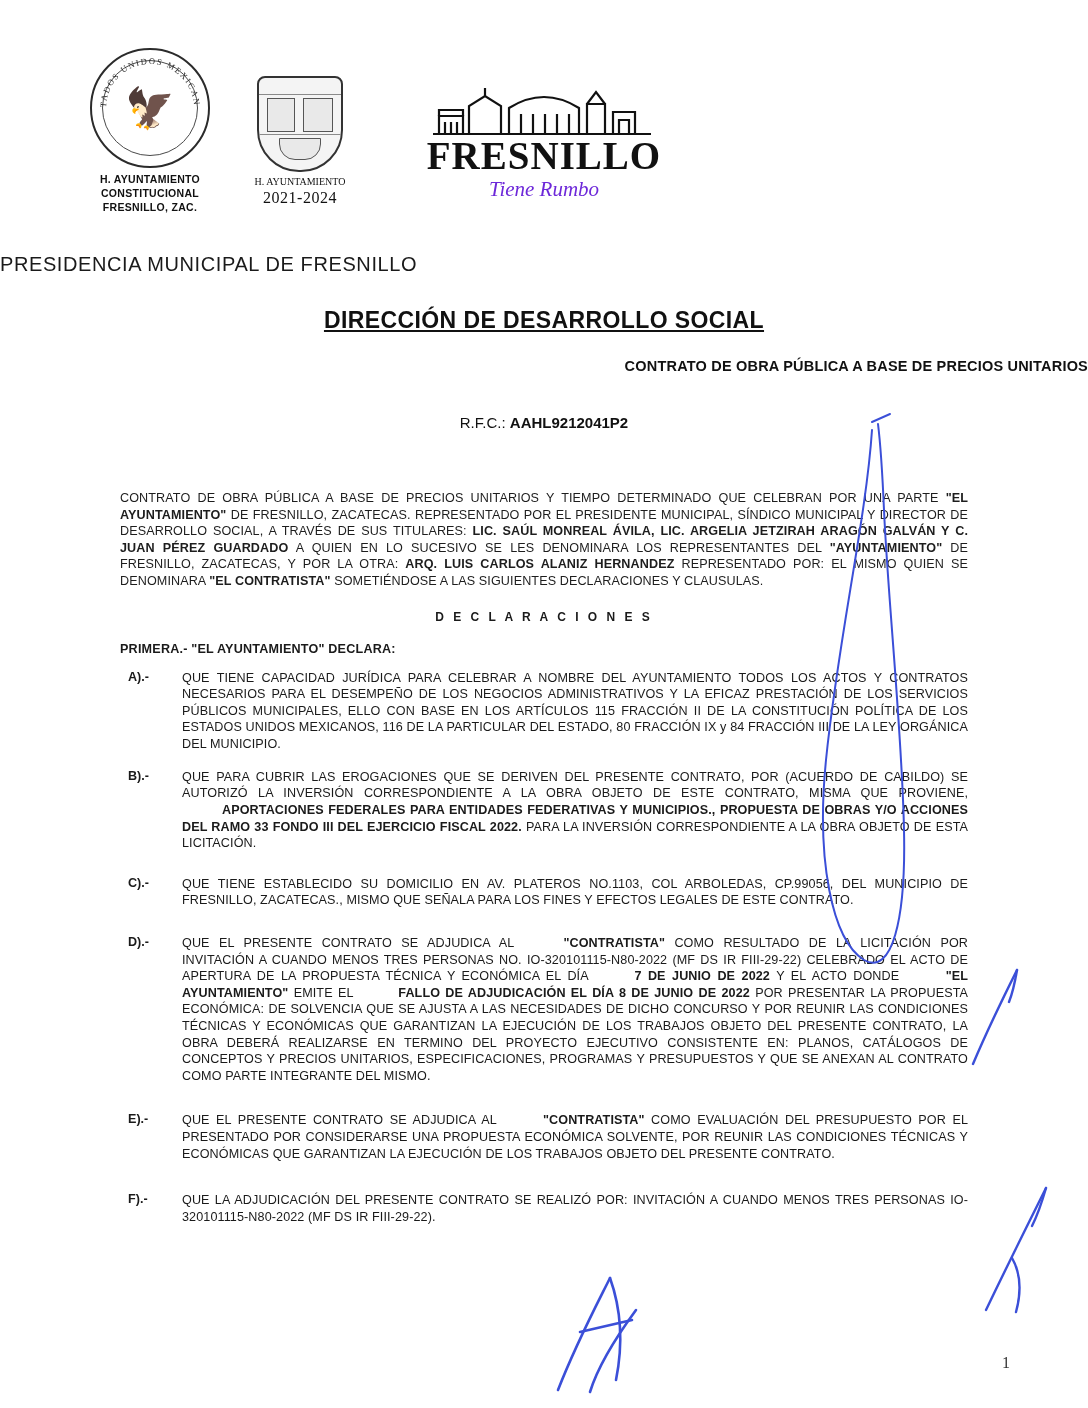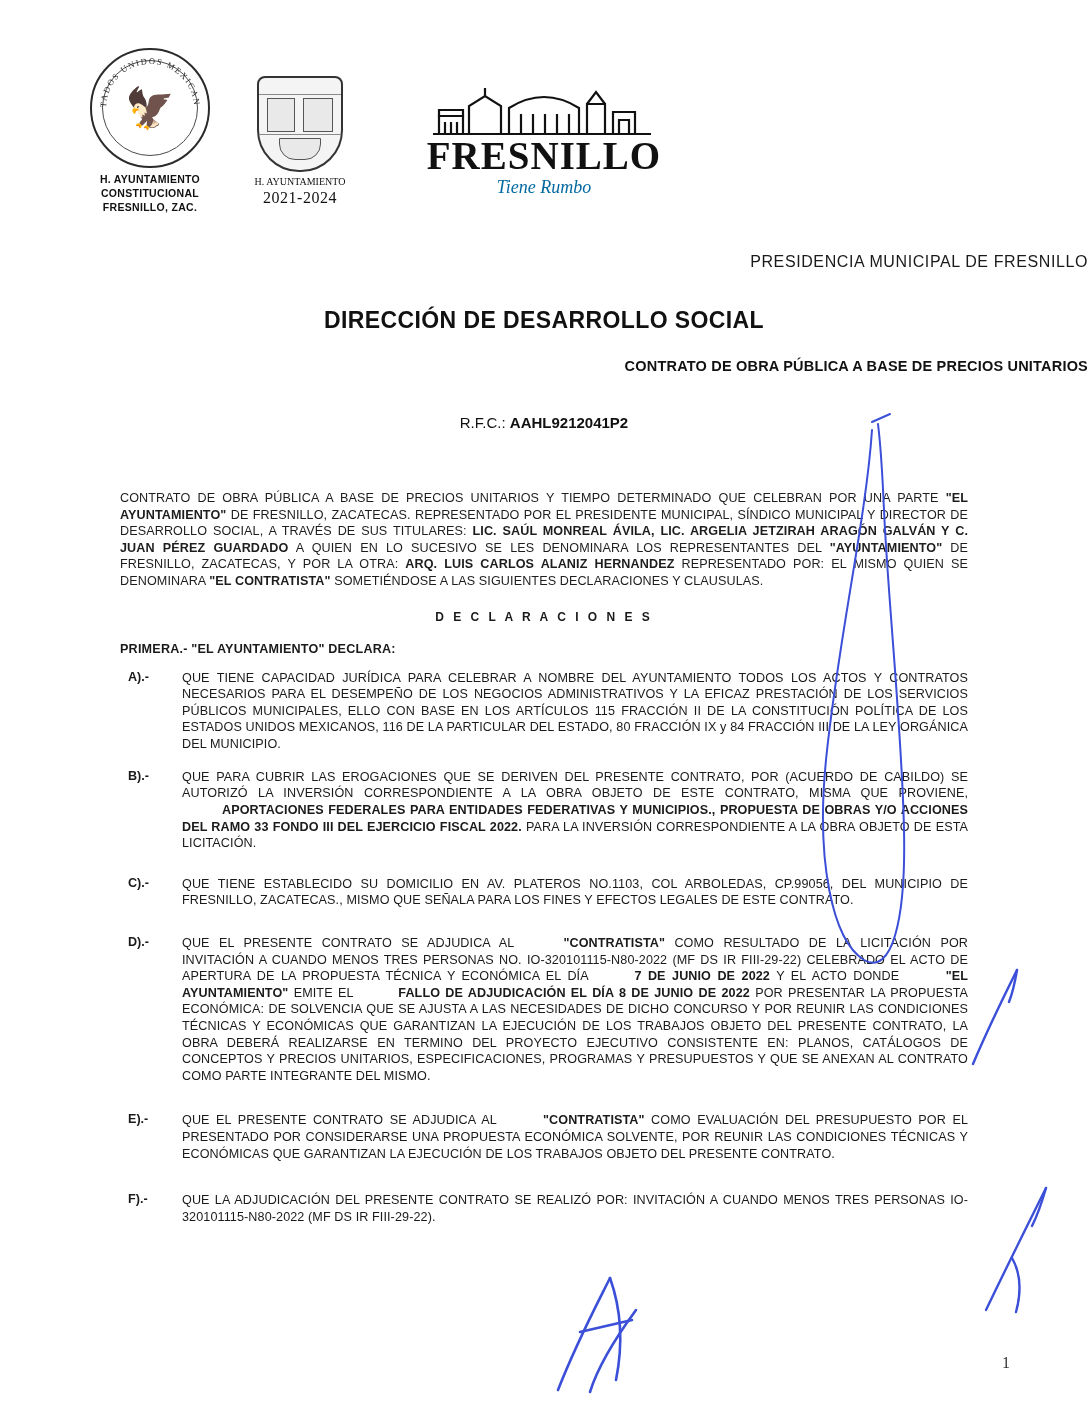--- a/index.html
+++ b/index.html
@@ -128,43 +128,44 @@
     font-family: "Liberation Serif", serif;
     font-weight: bold;
     font-size: 39px;
     letter-spacing: 1px;
     color: #111;
     line-height: 1;
   }
   .brand-sub {
     font-family: "Liberation Serif", serif;
     font-style: italic;
-    font-size: 18px;
-    color: #0369a1;
+    font-size: 21px;
+    color: #6d28d9;
     margin-top: 2px;
   }
   
   .title1 {
     position: absolute;
     top: 253px;
     left: 0; right: 0;
-    text-align: right;
-    font-size: 16px;
+    text-align: left;
+    font-size: 20px;
     letter-spacing: .6px;
     color: #1a1a1a;
   }
   .title2 {
     position: absolute;
     top: 307px;
     left: 0; right: 0;
     text-align: center;
     font-size: 23px;
     font-weight: bold;
     letter-spacing: .4px;
     color: #111;
+    text-decoration: underline;
   }
   .title3 {
     position: absolute;
     top: 358px;
     left: 0; right: 0;
     text-align: right;
     font-size: 14.5px;
     font-weight: bold;
     letter-spacing: .2px;
     color: #111;

